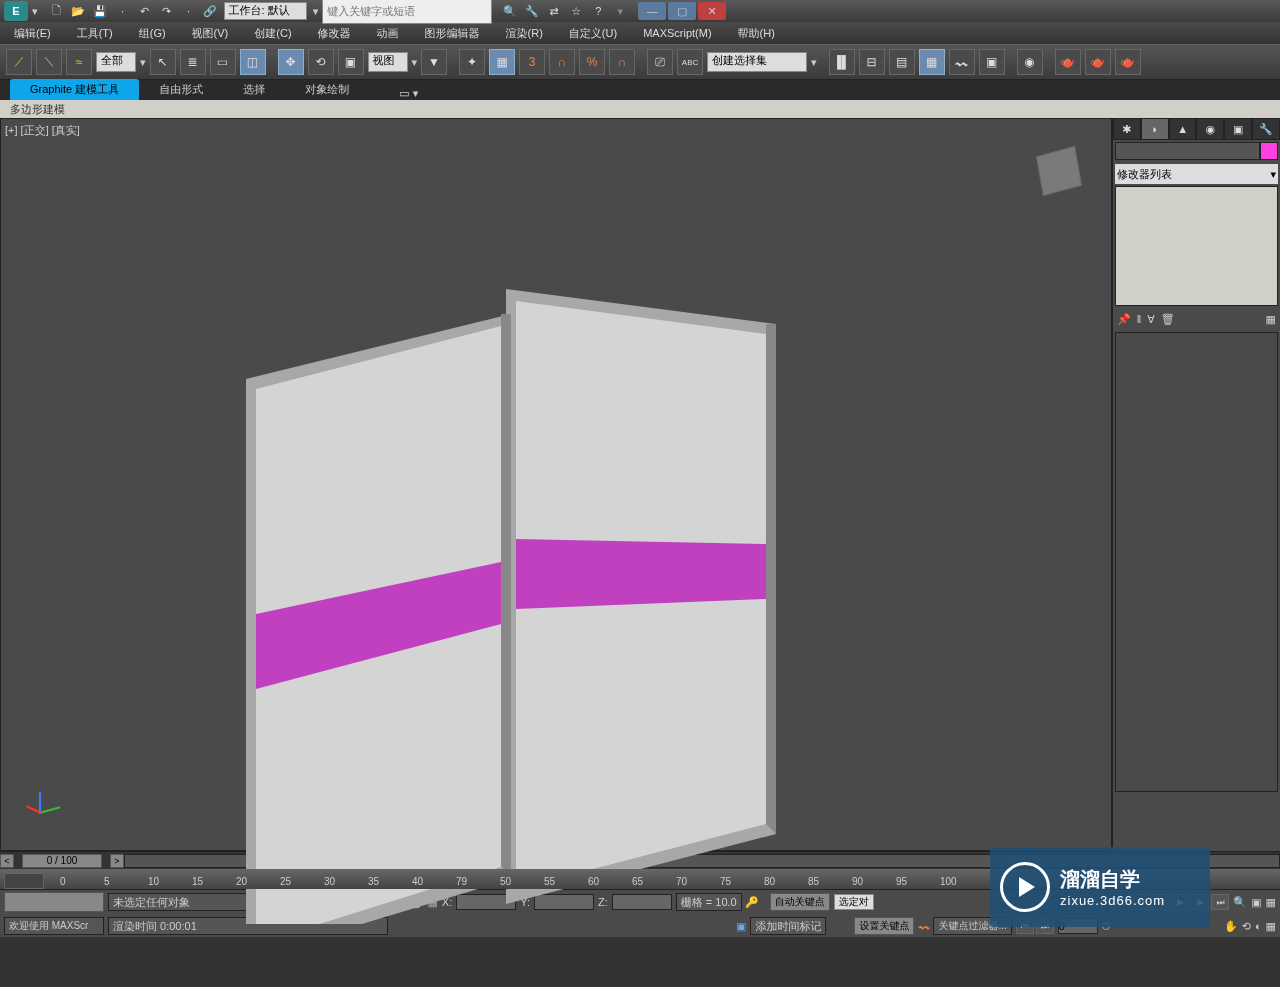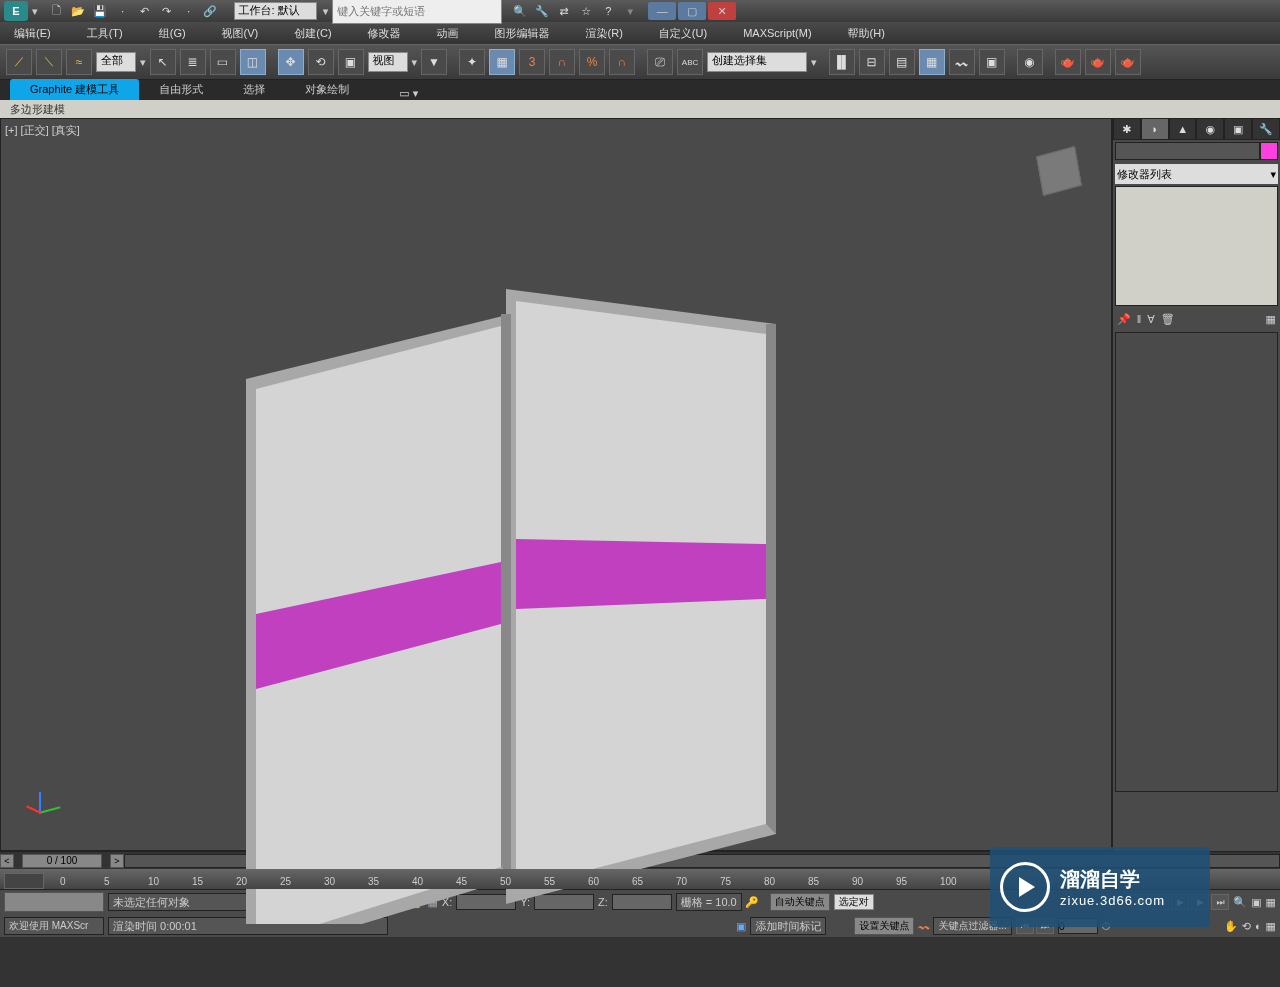--- a/index.html
+++ b/index.html
@@ -3,33 +3,33 @@
 <meta charset="utf-8">
 <style>
 * { margin: 0; padding: 0; box-sizing: border-box; font-family: "Microsoft YaHei", sans-serif; font-size: 11px; }
 body { background: #333; color: #ccc; width: 1280px; height: 987px; overflow: hidden; position: relative; }
 
 
 .titlebar { height: 22px; background: linear-gradient(#5a5a5a,#3a3a3a); display: flex; align-items: center; padding: 0 4px; gap: 4px; }
 .app-icon { width: 24px; height: 20px; background:#2a8a8a; border-radius:3px; display:flex; align-items:center; justify-content:center; color:#fff; font-weight:bold;}
 .qat { display:flex; gap:4px; margin-left:6px;}
 .qat span { width:18px; height:16px; display:inline-flex; align-items:center; justify-content:center; color:#ddd;}
-.workspace-dd { margin-left:10px; background:#ddd; color:#000; border:1px solid #888; height:18px; padding:0 16px 0 4px; font-size:11px;}
+.workspace-dd { background:#ddd; color:#000; border:1px solid #888; height:18px; padding:0 16px 0 4px; font-size:11px;}
 .title-center { flex:1; text-align:center; color:#ccc; font-size:12px;}
 .search-box { width:170px; height:18px; background:#eee; border:1px solid #888; color:#888; padding:12px 4px;}
 .help-icons { display:flex; gap:6px; margin:0 6px;}
 .help-icons span{width:16px;height:16px;display:inline-flex;align-items:center;justify-content:center;color:#ddd;}
 .win-btns { display:flex; gap:2px;}
 .win-btn { width:28px; height:18px; display:flex; align-items:center; justify-content:center; border-radius:2px;}
 .win-min{background:#5a7aa0;}
 .win-max{background:#5a7aa0;}
 .win-close{background:#c04040;}
 
 
-.menubar { height:22px; background:linear-gradient(#4a4a4a,#333); display:flex; align-items:center; padding:0 4px; gap:16px;}
+.menubar { height:22px; background:linear-gradient(#4a4a4a,#333); display:flex; align-items:center; padding:0 4px; gap:6px;}
 .menubar span { padding:2px 10px; color:#ddd;}
 
 
 .toolbar { height:36px; background:linear-gradient(#555,#3a3a3a); border-top:1px solid #666; border-bottom:1px solid #222; display:flex; align-items:center; padding:0 6px; gap:4px;}
 .tbtn { width:26px; height:26px; background:#4a4a4a; border:1px solid #666; display:flex; align-items:center; justify-content:center; color:#ddd; font-size:12px;}
 .tbtn.active{background:#6a8ab0; border-color:#8ab0d0;}
 .tbtn.yellow{color:#e0c040;}
 .tsep{width:4px;}
 .tool-dd{background:#ddd;color:#000;border:1px solid #888;height:20px;padding:0 12px 0 4px;}
 
@@ -268,21 +268,21 @@
   <div class="ruler-icon"></div>
 <span class="ruler-num" style="left: 60px;">0</span>
     <span class="ruler-num" style="left: 104px;">5</span>
     <span class="ruler-num" style="left: 148px;">10</span>
     <span class="ruler-num" style="left: 192px;">15</span>
     <span class="ruler-num" style="left: 236px;">20</span>
     <span class="ruler-num" style="left: 280px;">25</span>
     <span class="ruler-num" style="left: 324px;">30</span>
     <span class="ruler-num" style="left: 368px;">35</span>
     <span class="ruler-num" style="left: 412px;">40</span>
-    <span class="ruler-num" style="left: 456px;">45</span>
+    <span class="ruler-num" style="left: 456px;">79</span>
     <span class="ruler-num" style="left: 500px;">50</span>
     <span class="ruler-num" style="left: 544px;">55</span>
     <span class="ruler-num" style="left: 588px;">60</span>
     <span class="ruler-num" style="left: 632px;">65</span>
     <span class="ruler-num" style="left: 676px;">70</span>
     <span class="ruler-num" style="left: 720px;">75</span>
     <span class="ruler-num" style="left: 764px;">80</span>
     <span class="ruler-num" style="left: 808px;">85</span>
     <span class="ruler-num" style="left: 852px;">90</span>
     <span class="ruler-num" style="left: 896px;">95</span>

